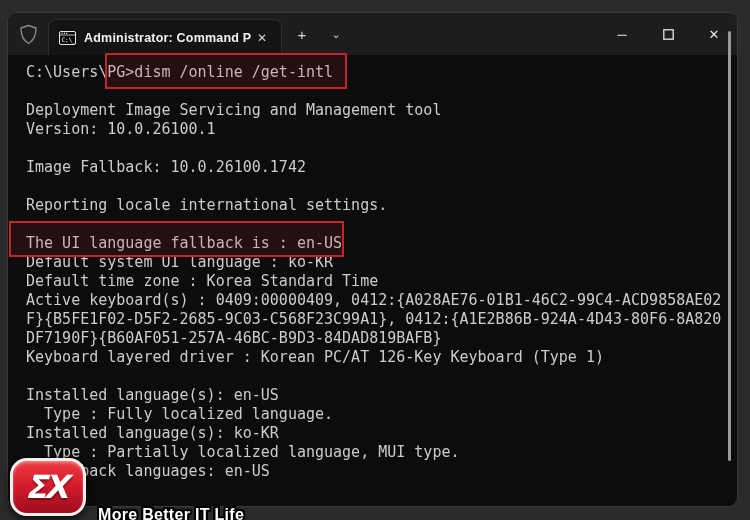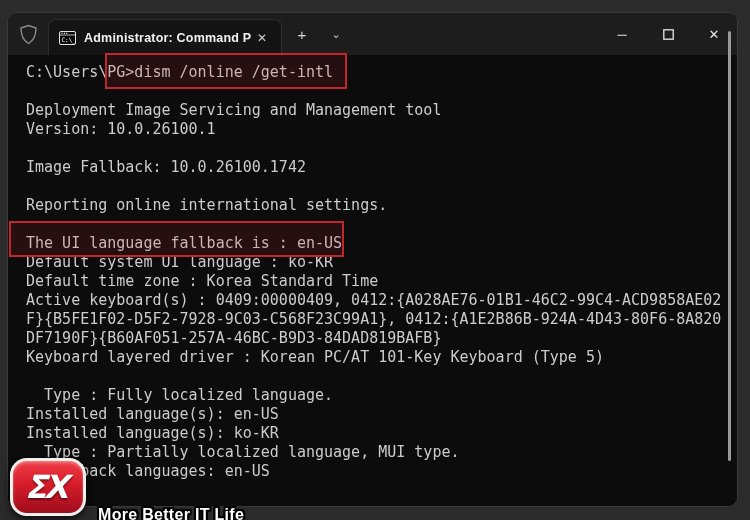--- a/index.html
+++ b/index.html
@@ -130,32 +130,32 @@
   </div>
 
   <div class="term" id="term">
       <div class="term-line">C:\Users\PG&gt;dism /online /get-intl</div>
       <div class="term-line"></div>
       <div class="term-line">Deployment Image Servicing and Management tool</div>
       <div class="term-line">Version: 10.0.26100.1</div>
       <div class="term-line"></div>
       <div class="term-line">Image Fallback: 10.0.26100.1742</div>
       <div class="term-line"></div>
-      <div class="term-line">Reporting online international settings.</div>
+      <div class="term-line">Reporting locale international settings.</div>
       <div class="term-line"></div>
       <div class="term-line">The UI language fallback is : en-US</div>
       <div class="term-line">Default system UI language : ko-KR</div>
       <div class="term-line">Default time zone : Korea Standard Time</div>
       <div class="term-line">Active keyboard(s) : 0409:00000409, 0412:{A028AE76-01B1-46C2-99C4-ACD9858AE02</div>
-      <div class="term-line">F}{B5FE1F02-D5F2-7928-9C03-C568F23C99A1}, 0412:{A1E2B86B-924A-4D43-80F6-8A820</div>
+      <div class="term-line">F}{B5FE1F02-D5F2-2685-9C03-C568F23C99A1}, 0412:{A1E2B86B-924A-4D43-80F6-8A820</div>
       <div class="term-line">DF7190F}{B60AF051-257A-46BC-B9D3-84DAD819BAFB}</div>
-      <div class="term-line">Keyboard layered driver : Korean PC/AT 101-Key Keyboard (Type 5)</div>
+      <div class="term-line">Keyboard layered driver : Korean PC/AT 126-Key Keyboard (Type 1)</div>
       <div class="term-line"></div>
+      <div class="term-line">Installed language(s): en-US</div>
       <div class="term-line">  Type : Fully localized language.</div>
-      <div class="term-line">Installed language(s): en-US</div>
       <div class="term-line">Installed language(s): ko-KR</div>
       <div class="term-line">  Type : Partially localized language, MUI type.</div>
       <div class="term-line">  Fallback languages: en-US</div>
     </div>
 
   <div class="scrollbar"></div>
 </div>
 
 <div class="hl hl-cmd"></div>
 <div class="hl hl-lang"></div>

